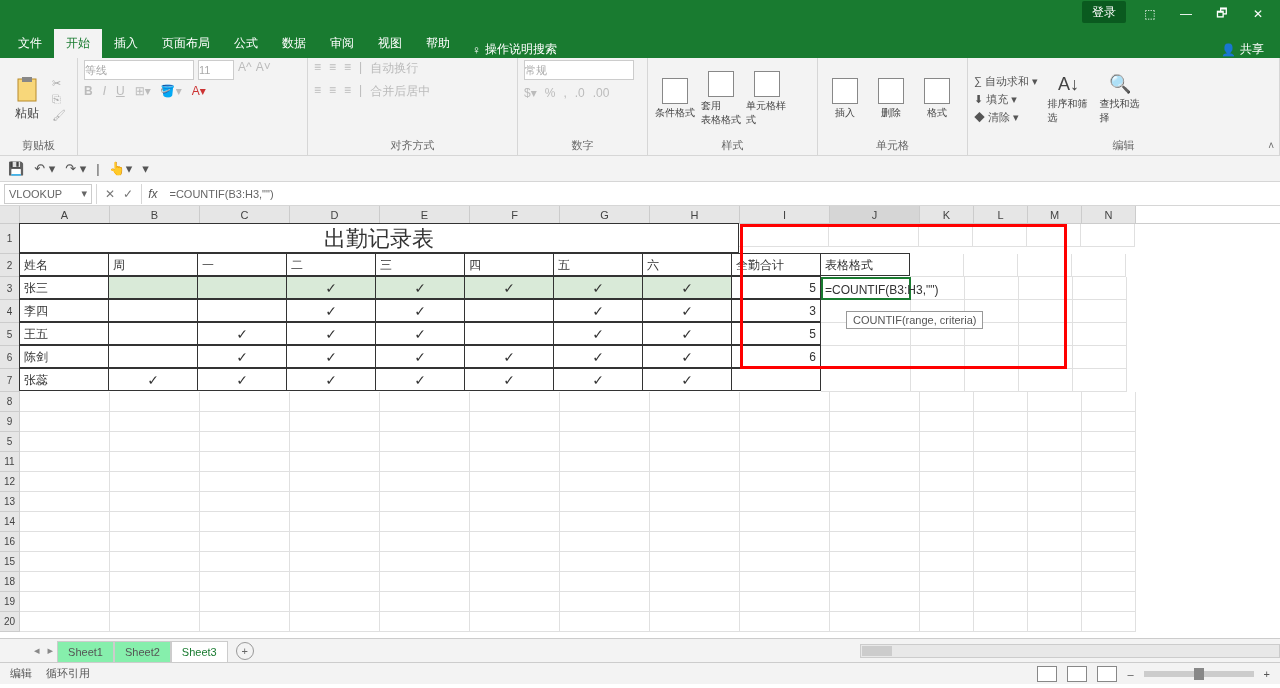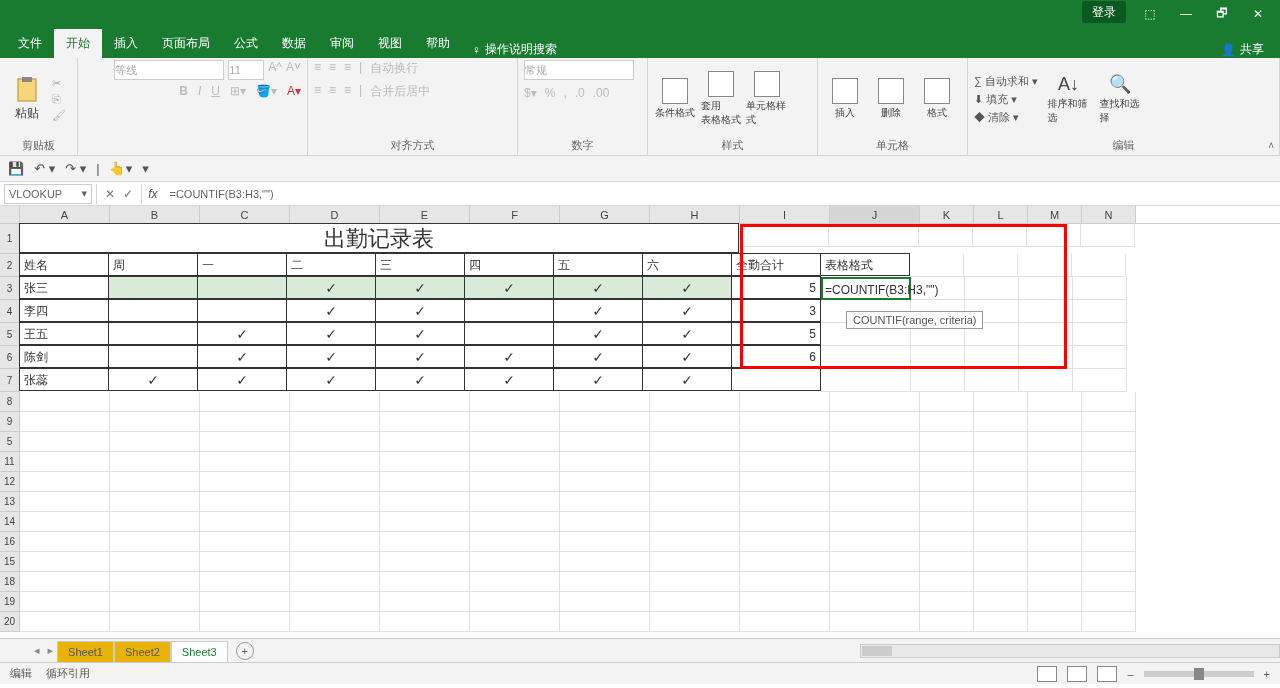--- a/index.html
+++ b/index.html
@@ -46,21 +46,21 @@
 .titlecell{text-align:center;font-size:22px;font-family:SimSun;border:1px solid #333!important;margin:-1px 0 0 -1px}
 .ck{text-align:center;font-size:14px}
 .num{text-align:right}
 .redbox{position:absolute;border:3px solid red;pointer-events:none}
 .hl{background:#d9ead8}
 .selcell{border:2px solid #197b30!important;padding:0 2px;background:#fff;position:relative;z-index:2}
 .tooltip{position:absolute;background:#fff;border:1px solid #999;padding:2px 6px;font-size:11px;color:#555;z-index:5}
 .sheets{height:24px;background:#f3f3f3;border-top:1px solid #ccc;display:flex;align-items:center;padding-left:30px;gap:0;font-size:11px}
 .sheets .navbtn{color:#888;padding:0 4px}
 .sheets .st{padding:4px 10px;border:1px solid #ccc;border-bottom:none;background:#fff;color:#197b30;margin-bottom:-1px}
-.sheets .st.inactive{background:#eab308;color:#555}
+.sheets .st.inactive{background:#86efac;color:#555}
 .sheets .plus{width:18px;height:18px;border:1px solid #999;border-radius:50%;display:flex;align-items:center;justify-content:center;margin-left:8px;color:#666}
 .sheets .hscroll{margin-left:auto;width:420px;height:14px;background:#e8e8e8;border:1px solid #ccc;position:relative}
 .sheets .hscroll .thumb{position:absolute;left:1px;top:1px;width:30px;height:10px;background:#ccc}
 .status{height:22px;background:#f3f3f3;border-top:1px solid #ccc;display:flex;align-items:center;padding:0 10px;font-size:11px;color:#555}
 .status .right{margin-left:auto;display:flex;align-items:center;gap:10px}
 .viewbtn{width:20px;height:16px;border:1px solid #888;background:#fff}
 .zoom{width:110px;height:6px;background:#ccc;position:relative}
 .zoom .thumb{position:absolute;left:50px;top:-3px;width:10px;height:12px;background:#888}
 svg{display:block}
 </style>
@@ -110,21 +110,21 @@
       </div>
       <div class="small">
         <span>✂</span>
         <span>⎘</span>
         <span>🖌</span>
       </div>
     </div>
     <div class="label">剪贴板</div>
   </div>
   <div class="group" style="width:230px">
-    <div class="body disabled" style="flex-direction:column;align-items:flex-end;">
+    <div class="body disabled" style="flex-direction:column;align-items:flex-start;">
       <div style="display:flex;gap:4px">
         <input style="width: 110px;" value="等线">
         <input style="width: 36px;" value="11">
         <span>A^</span>
         <span>A˅</span>
       </div>
       <div style="display:flex;gap:10px;font-size:12px">
         <b>B</b>
         <i>I</i>
         <u>U</u>

